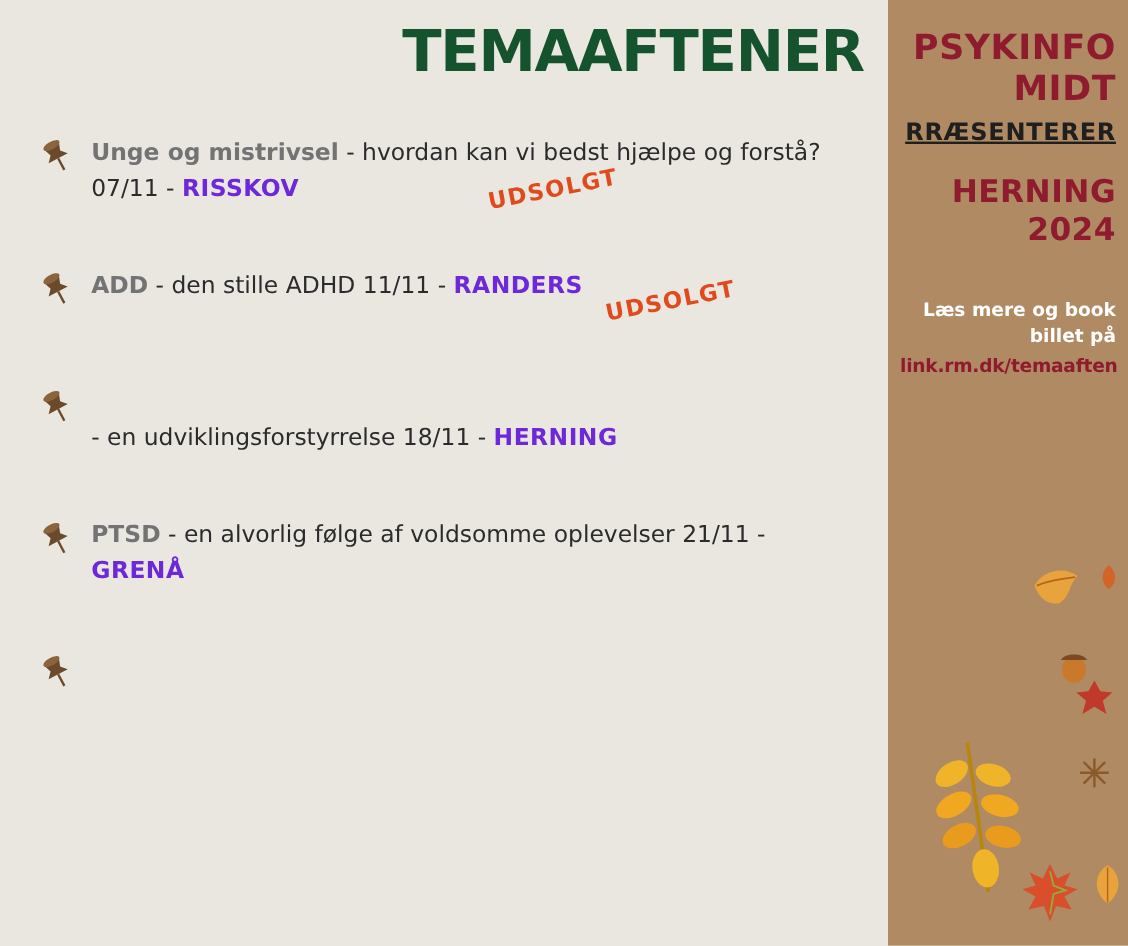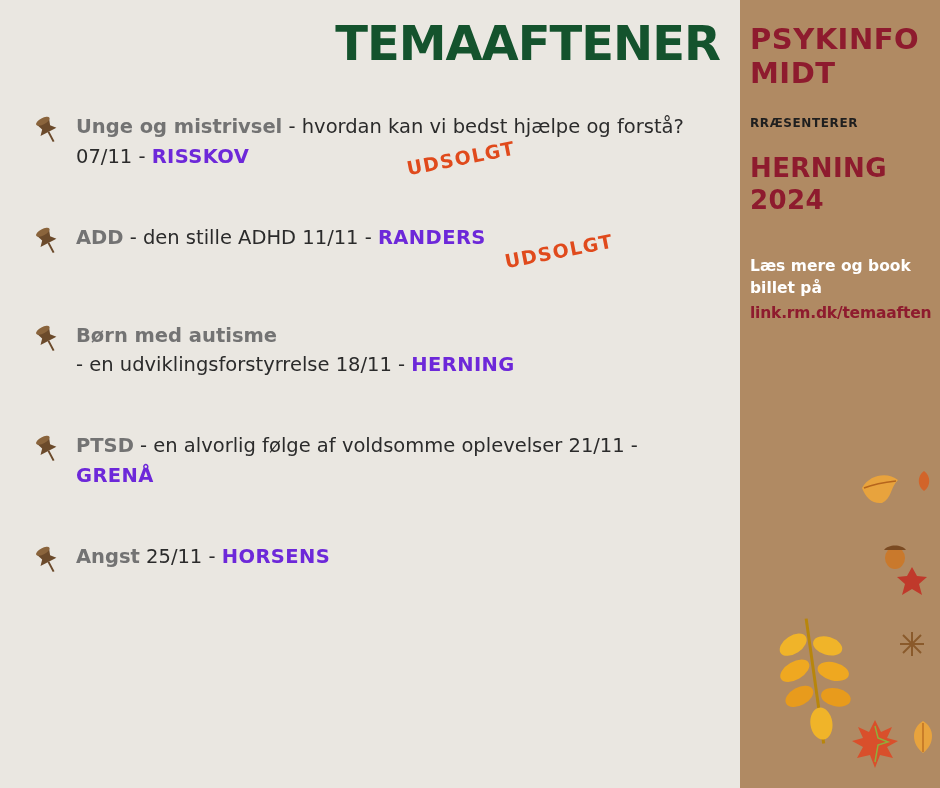--- a/index.html
+++ b/index.html
@@ -90,38 +90,39 @@
   .sold-2 { left: 428px; top: 14px; }
 
   
   .sidebar {
     position: relative;
     width: 200px;
     height: 788px;
     background: #b08a63;
     box-sizing: border-box;
     padding: 18px 10px 0 10px;
-    text-align: left;
+    text-align: right;
     overflow: hidden;
   }
   .brand {
     font-family: "DejaVu Sans", sans-serif;
     font-weight: bold;
     font-size: 29px;
     line-height: 1.18;
     color: #8e1b2e;
     letter-spacing: 0.5px;
     margin-top: 4px;
   }
   .presents {
     font-weight: bold;
-    font-size: 12px;
+    font-size: 20px;
     color: #1f1f1f;
     letter-spacing: 0.6px;
-    margin-top: 26px;
+    margin-top: 8px;
+    text-decoration: underline;
   }
   .month {
     font-weight: bold;
     font-size: 26px;
     color: #8e1b2e;
     line-height: 1.25;
     margin-top: 22px;
     letter-spacing: 0.4px;
   }
   .year {
@@ -207,21 +208,21 @@
         <span class="pin-icon">
           <svg width="40" height="34" viewBox="0 0 40 34">
             <g transform="rotate(-28 20 17)">
               <path d="M13 6 L27 6 L24.5 13 L29 18 L11 18 L15.5 13 Z" fill="#6b4a2b"></path>
               <rect x="19" y="18" width="2" height="11" fill="#6b4a2b"></rect>
               <ellipse cx="20" cy="6" rx="7.5" ry="3.2" fill="#8a643c"></ellipse>
             </g>
           </svg>
         </span>
         <div class="event-text">
-          <span class="ev-title">Børn med autisme</span><br>
+          <br>
           <span class="ev-rest"> - en udviklingsforstyrrelse 18/11 - </span><span class="ev-city">HERNING</span>
         </div>
       </div>
 
       <div class="event">
         <span class="pin-icon">
           <svg width="40" height="34" viewBox="0 0 40 34">
             <g transform="rotate(-28 20 17)">
               <path d="M13 6 L27 6 L24.5 13 L29 18 L11 18 L15.5 13 Z" fill="#6b4a2b"></path>
               <rect x="19" y="18" width="2" height="11" fill="#6b4a2b"></rect>
@@ -237,23 +238,20 @@
       <div class="event">
         <span class="pin-icon">
           <svg width="40" height="34" viewBox="0 0 40 34">
             <g transform="rotate(-28 20 17)">
               <path d="M13 6 L27 6 L24.5 13 L29 18 L11 18 L15.5 13 Z" fill="#6b4a2b"></path>
               <rect x="19" y="18" width="2" height="11" fill="#6b4a2b"></rect>
               <ellipse cx="20" cy="6" rx="7.5" ry="3.2" fill="#8a643c"></ellipse>
             </g>
           </svg>
         </span>
-        <div class="event-text">
-          <span class="ev-title">Angst</span><span class="ev-rest"> 25/11 - </span><span class="ev-city">HORSENS</span>
-        </div>
       </div>
 
     </div>
   </div>
 
   <div class="sidebar">
     <div class="brand">
       <div>PSYKINFO</div>
       <div>MIDT</div>
     </div>

